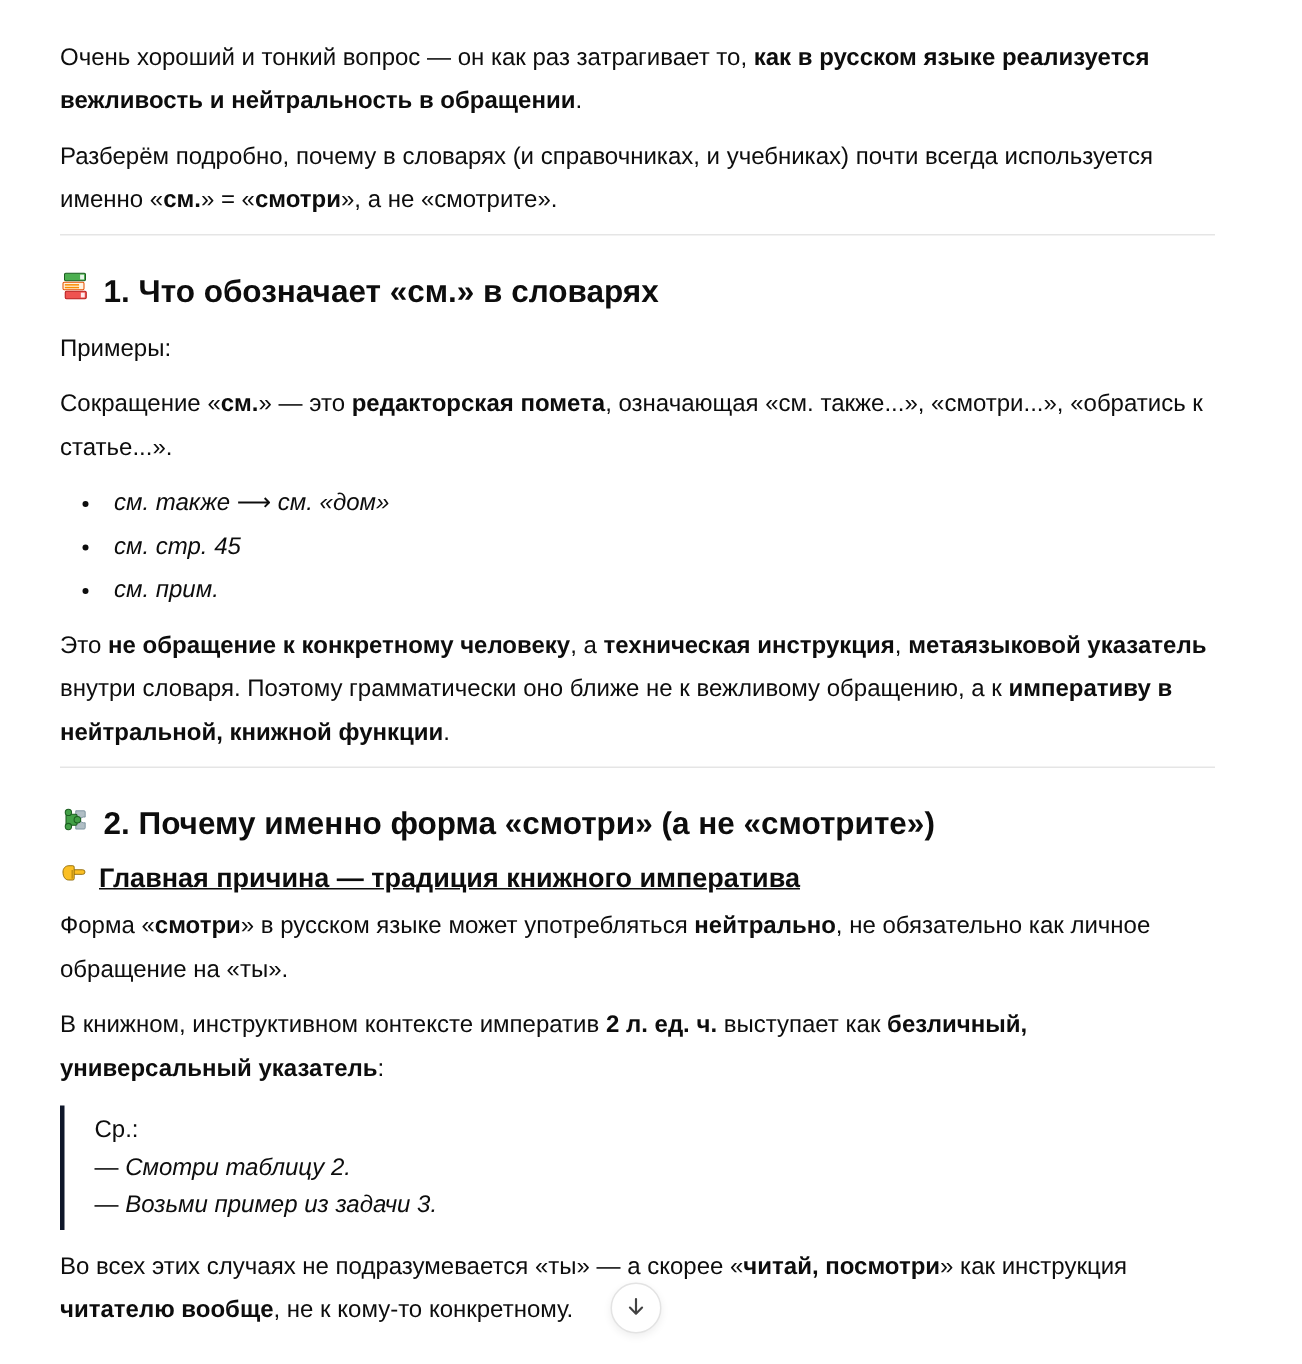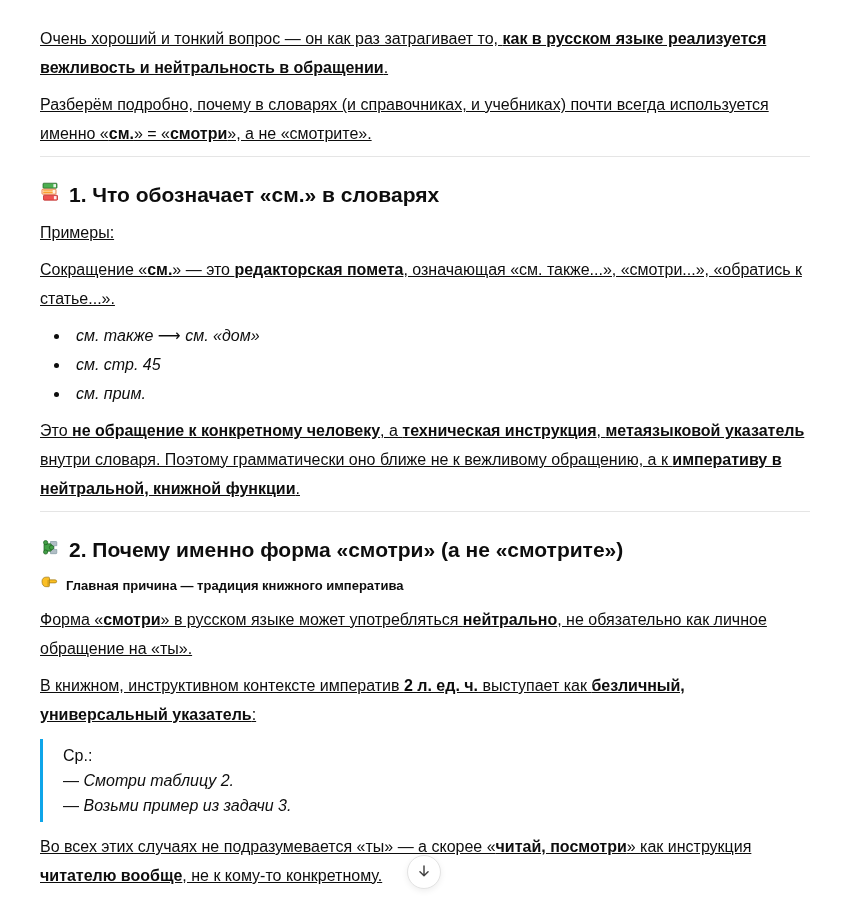--- a/index.html
+++ b/index.html
@@ -9,57 +9,58 @@
     overflow: hidden;
     font-family: "Liberation Sans", "DejaVu Sans", sans-serif;
     color: #0d0d0d;
   }
   .content {
     position: relative;
     padding: 24px 58px 0 40px;
     font-size: 16px;
     line-height: 29px;
   }
-  p { margin: 0 0 8px; text-decoration: underline; }
+  p { margin: 0 0 8px; }
   strong { font-weight: 700; }
   em { font-style: italic; }
   hr.divider {
     border: 0;
     border-top: 1px solid #e5e5e5;
     margin: 4px 0 24px;
   }
   h2.section-heading {
     display: flex;
     align-items: center;
     gap: 9px;
     font-size: 21px;
     line-height: 27px;
     font-weight: 700;
     margin: 0 0 10px;
   }
   h3.sub-heading {
     display: flex;
-    align-items: center;
+    align-items: flex-start;
     gap: 8px;
-    font-size: 13px;
+    font-size: 18px;
     line-height: 24px;
     font-weight: 700;
     margin: 10px 0 6px;
+    text-decoration: underline;
   }
   ul.example-list {
     margin: 0 0 8px;
     padding-left: 30px;
   }
   ul.example-list li {
     font-style: italic;
     padding-left: 6px;
   }
   blockquote.quote {
     margin: 10px 0 10px;
-    border-left: 3px solid #0ea5e9;
+    border-left: 3px solid #0f172a;
     padding: 4px 16px 4px 20px;
     line-height: 25px;
   }
   .quote-line .dash { font-style: normal; }
   .scroll-btn {
     position: absolute;
     left: 407px;
     top: 855px;
     width: 34px; height: 34px;
     border-radius: 50%;

